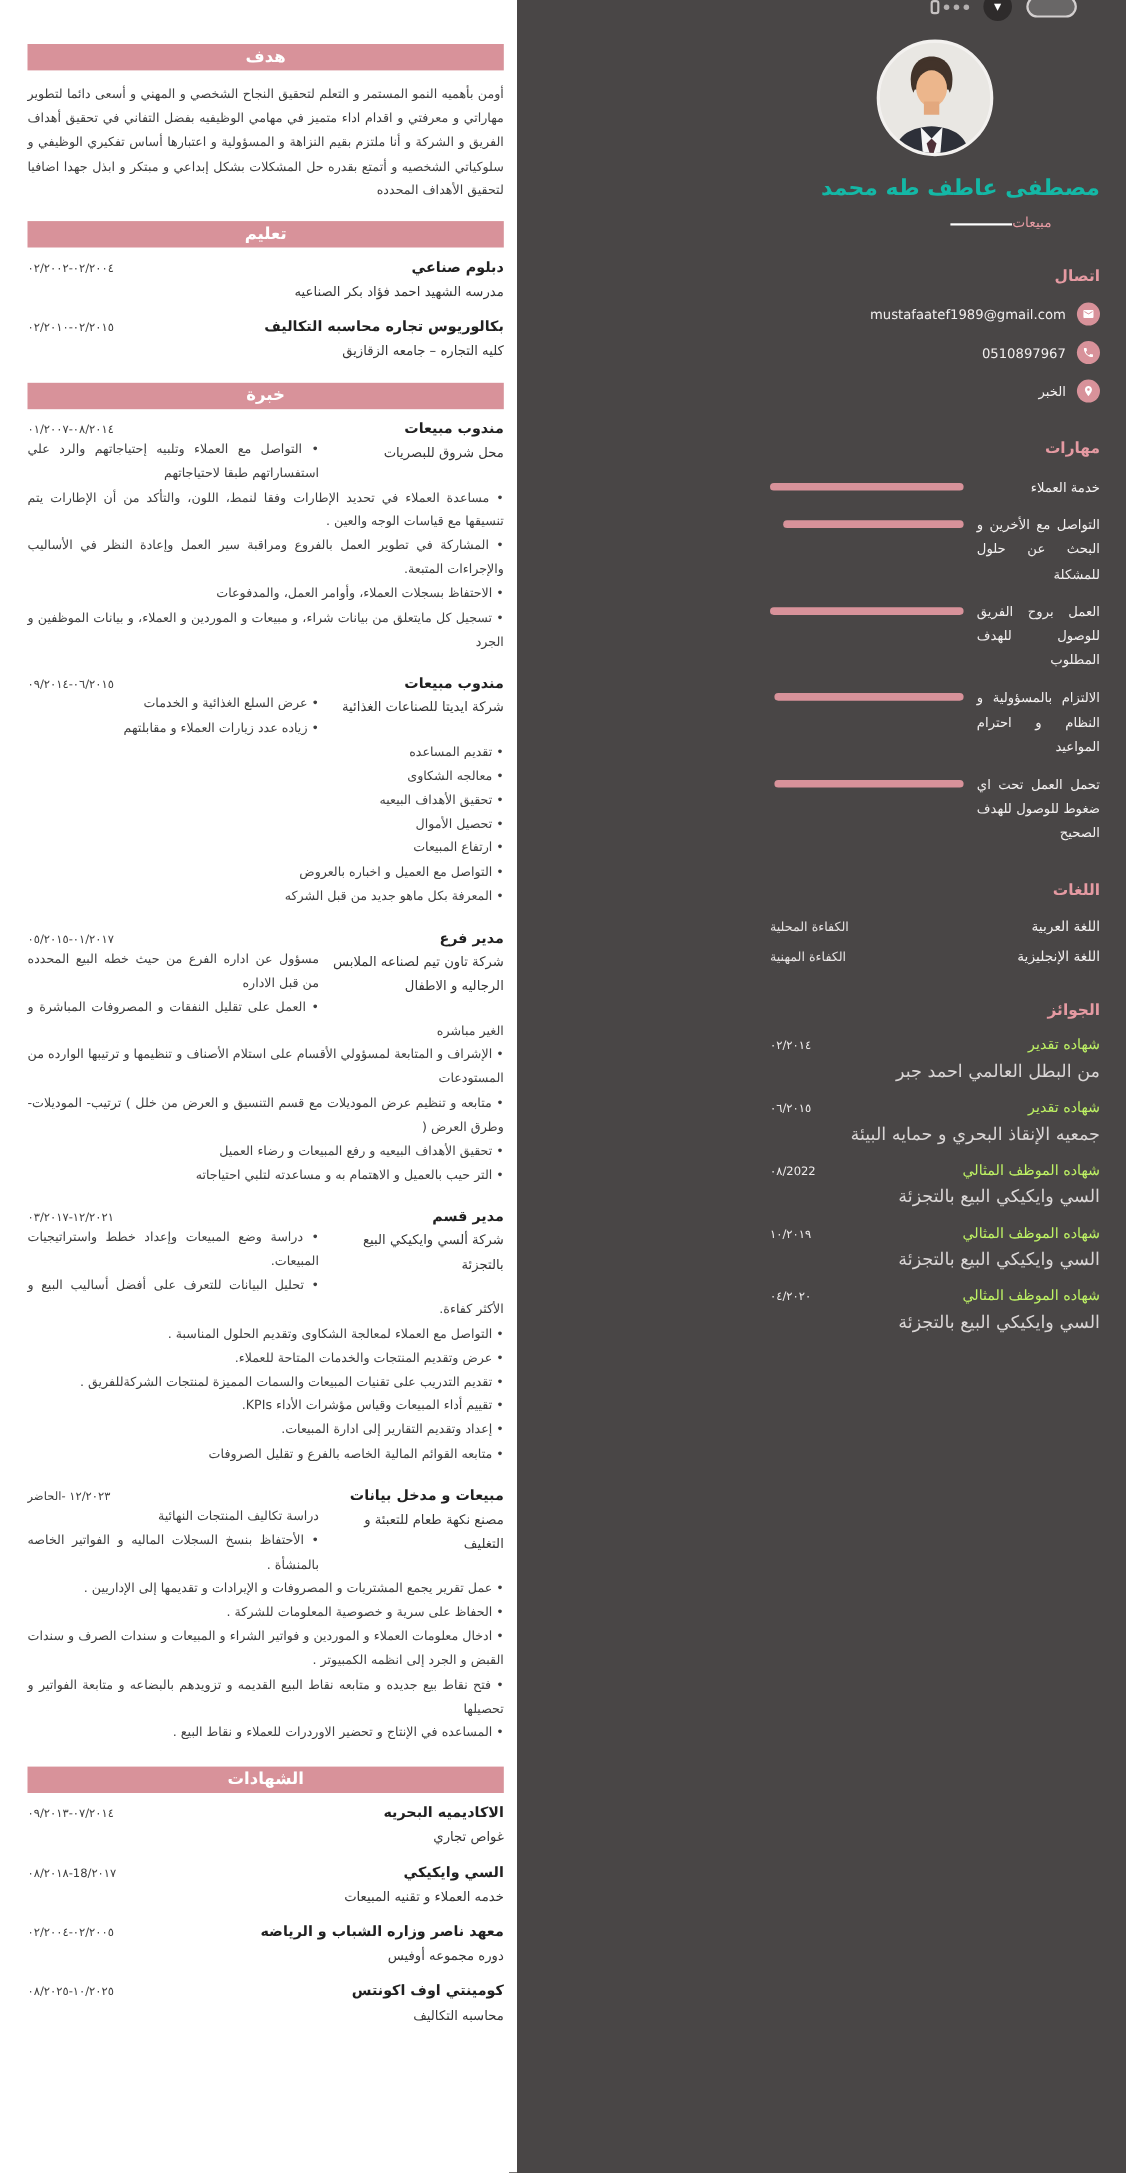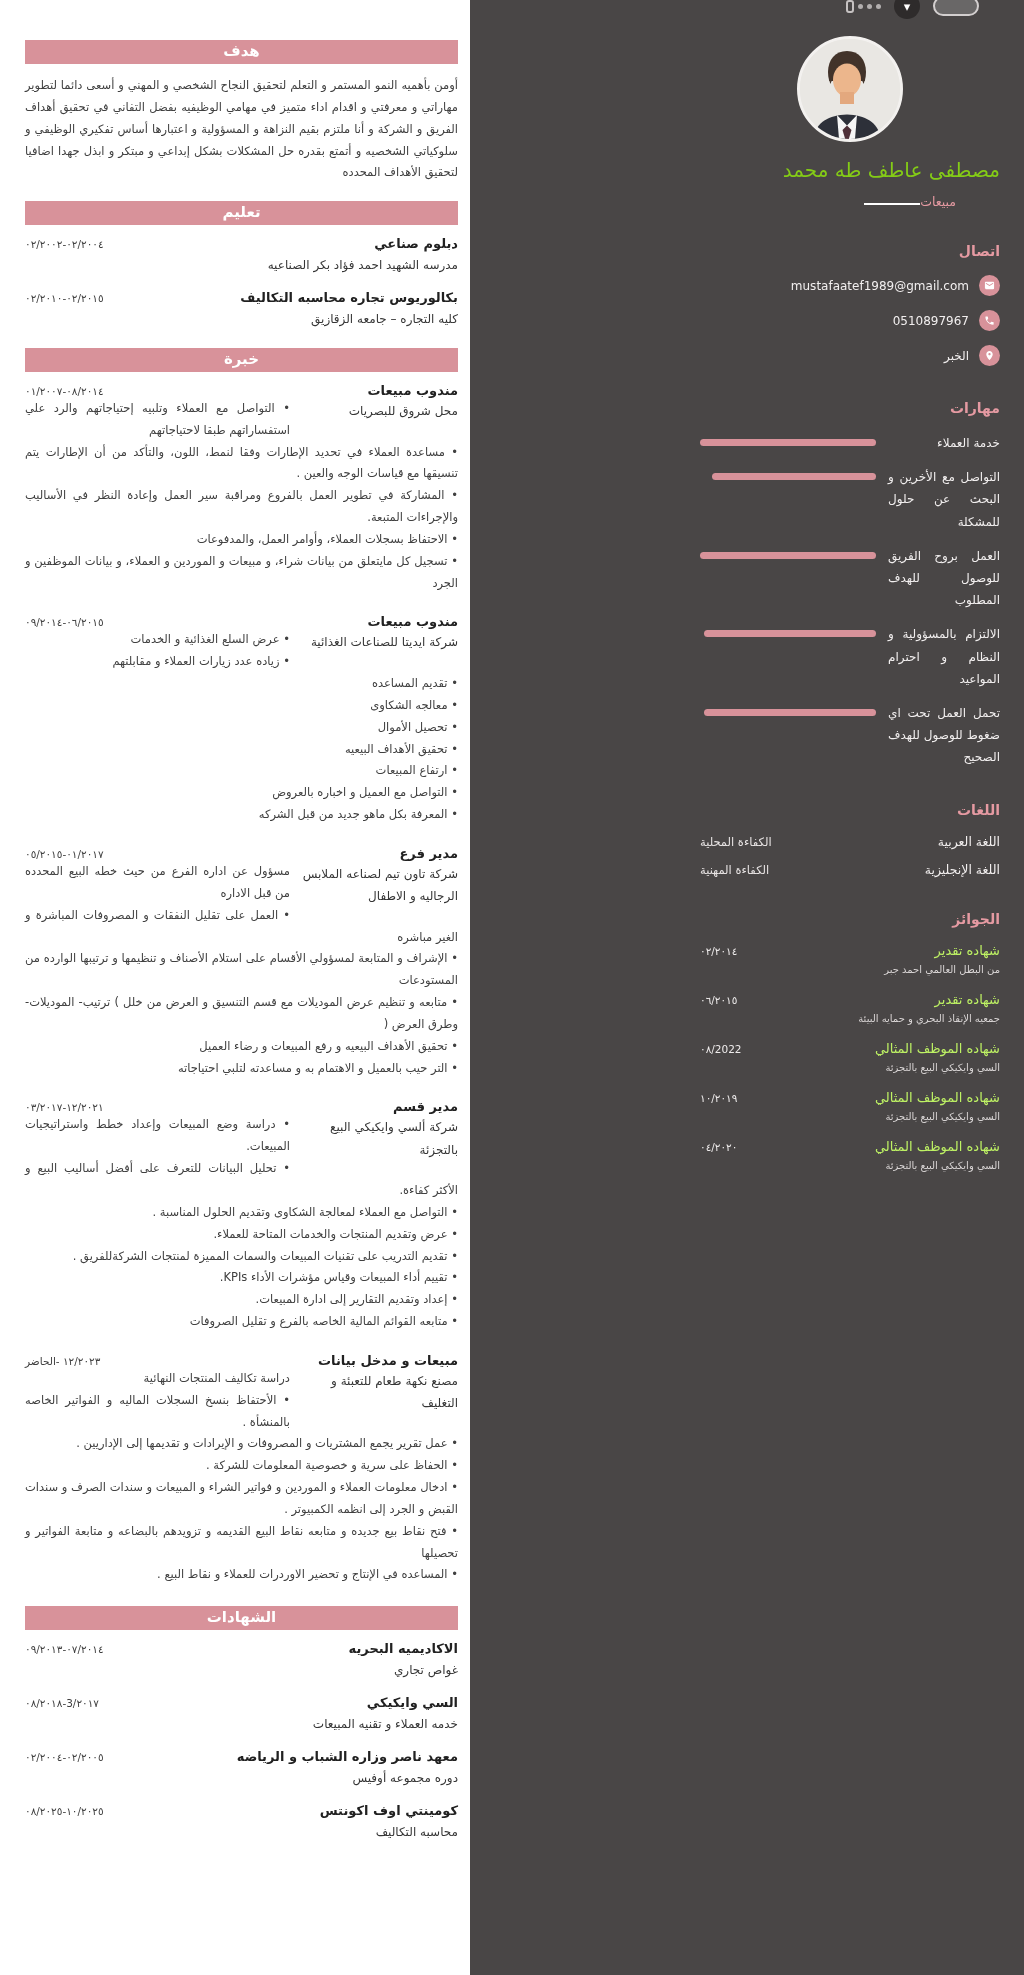--- a/index.html
+++ b/index.html
@@ -36,21 +36,21 @@
   .bullet::before { content: "• "; }
 
   
   .sidebar { position: absolute; left: 470px; right: 0; top: 0; bottom: 0; background: #494646; overflow: hidden; }
   .inner { width: 340px; padding: 36px 24px 0 16px; color: #f1eeee; }
   .photo {
     width: 106px; height: 106px; border-radius: 50%; border: 3px solid #f3f1ef;
     margin: 0 auto 16px; overflow: hidden; background: #e9e7e3;
   }
   .photo svg { display: block; }
-  .name { font-size: 20px; font-weight: 400; color: #84cc16; text-align: right; margin: 6px 0 12px; }
+  .name { font-size: 20px; font-weight: 700; color: #14b8a6; text-align: right; margin: 6px 0 12px; }
   .twrap { display: flex; flex-direction: row; align-items: flex-start; padding-right: 44px; margin-bottom: 8px; }
   .jtitle { font-size: 12.5px; color: #e59aa2; }
   .tline { width: 56px; height: 2px; background: #ffffff; margin-top: 9px; }
   .side-h { font-size: 14px; font-weight: 700; color: #e59aa2; text-align: right; margin: 34px 0 16px; }
 
   .crow { display: flex; align-items: center; gap: 10px; margin-bottom: 14px; }
   .cicon { width: 21px; height: 21px; border-radius: 50%; background: #d8929a;
            display: flex; align-items: center; justify-content: center; flex: 0 0 21px; }
   .cicon svg { width: 11px; height: 11px; fill: #ffffff; }
   .ctext { font-size: 12px; color: #f2efef; }
@@ -60,21 +60,21 @@
   .skill-track { flex: 1; margin-top: 7px; display: flex; justify-content: flex-start; }
   .skill-fill { height: 7px; border-radius: 4px; background: #d8929a; }
 
   .lang { display: flex; justify-content: space-between; align-items: baseline; margin-bottom: 13px; }
   .lname { font-size: 12.5px; color: #f2efef; }
   .llevel { font-size: 11.5px; color: #e7e3e3; }
 
   .award { display: flex; justify-content: space-between; gap: 14px; margin-bottom: 17px; }
   .award-main { text-align: right; }
   .award-title { font-size: 13px; color: #bef264; }
-  .award-issuer { font-size: 10px; color: #d9d5d5; margin-top: 6px; }
+  .award-issuer { font-size: 16px; color: #d9d5d5; margin-top: 6px; }
   .award-date { font-size: 10.5px; color: #efecec; direction: ltr; white-space: nowrap; padding-top: 2px; }
 
   
   .viewer { position: absolute; top: -7px; left: 846px; display: flex; align-items: center; gap: 13px; direction: ltr; }
   .pind { display: flex; align-items: center; gap: 4px; }
   .pi-bar { width: 8px; height: 13px; border: 2px solid #c6c2c2; border-radius: 3px; }
   .pi-dot { width: 5px; height: 5px; border-radius: 50%; background: #b3afaf; }
   .fab { width: 26px; height: 26px; border-radius: 50%; background: #2e2b2b;
          display: flex; align-items: center; justify-content: center; }
   .chev { color: #fff; font-size: 13px; line-height: 1; }
@@ -147,23 +147,23 @@
           <div>
 
               <div class="bullet">عرض السلع الغذائية و الخدمات</div>
 
               <div class="bullet">زياده عدد زيارات العملاء و مقابلتهم</div>
 
               <div class="bullet">تقديم المساعده</div>
 
               <div class="bullet">معالجه الشكاوى</div>
 
+              <div class="bullet">تحقيق الأهداف البيعيه</div>
+
               <div class="bullet">تحصيل الأموال</div>
-
-              <div class="bullet">تحقيق الأهداف البيعيه</div>
 
               <div class="bullet">ارتفاع المبيعات</div>
 
               <div class="bullet">التواصل مع العميل و اخباره بالعروض</div>
 
               <div class="bullet">المعرفة بكل ماهو جديد من قبل الشركه</div>
             </div>
         </div>
 
         <div class="job">
@@ -247,21 +247,21 @@
           <div class="ehead">
             <span class="etitle">الاكاديميه البحريه</span>
             <span class="edate">٠٧/٢٠١٤-٠٩/٢٠١٣</span>
           </div>
           <div class="esub">غواص تجاري</div>
         </div>
 
         <div class="cert">
           <div class="ehead">
             <span class="etitle">السي وايكيكي</span>
-            <span class="edate">٠٨/٢٠١٨-3/٢٠١٧</span>
+            <span class="edate">٠٨/٢٠١٨-18/٢٠١٧</span>
           </div>
           <div class="esub">خدمه العملاء و تقنيه المبيعات</div>
         </div>
 
         <div class="cert">
           <div class="ehead">
             <span class="etitle">معهد ناصر وزاره الشباب و الرياضه</span>
             <span class="edate">٠٢/٢٠٠٥-٠٢/٢٠٠٤</span>
           </div>
           <div class="esub">دوره مجموعه أوفيس</div>

